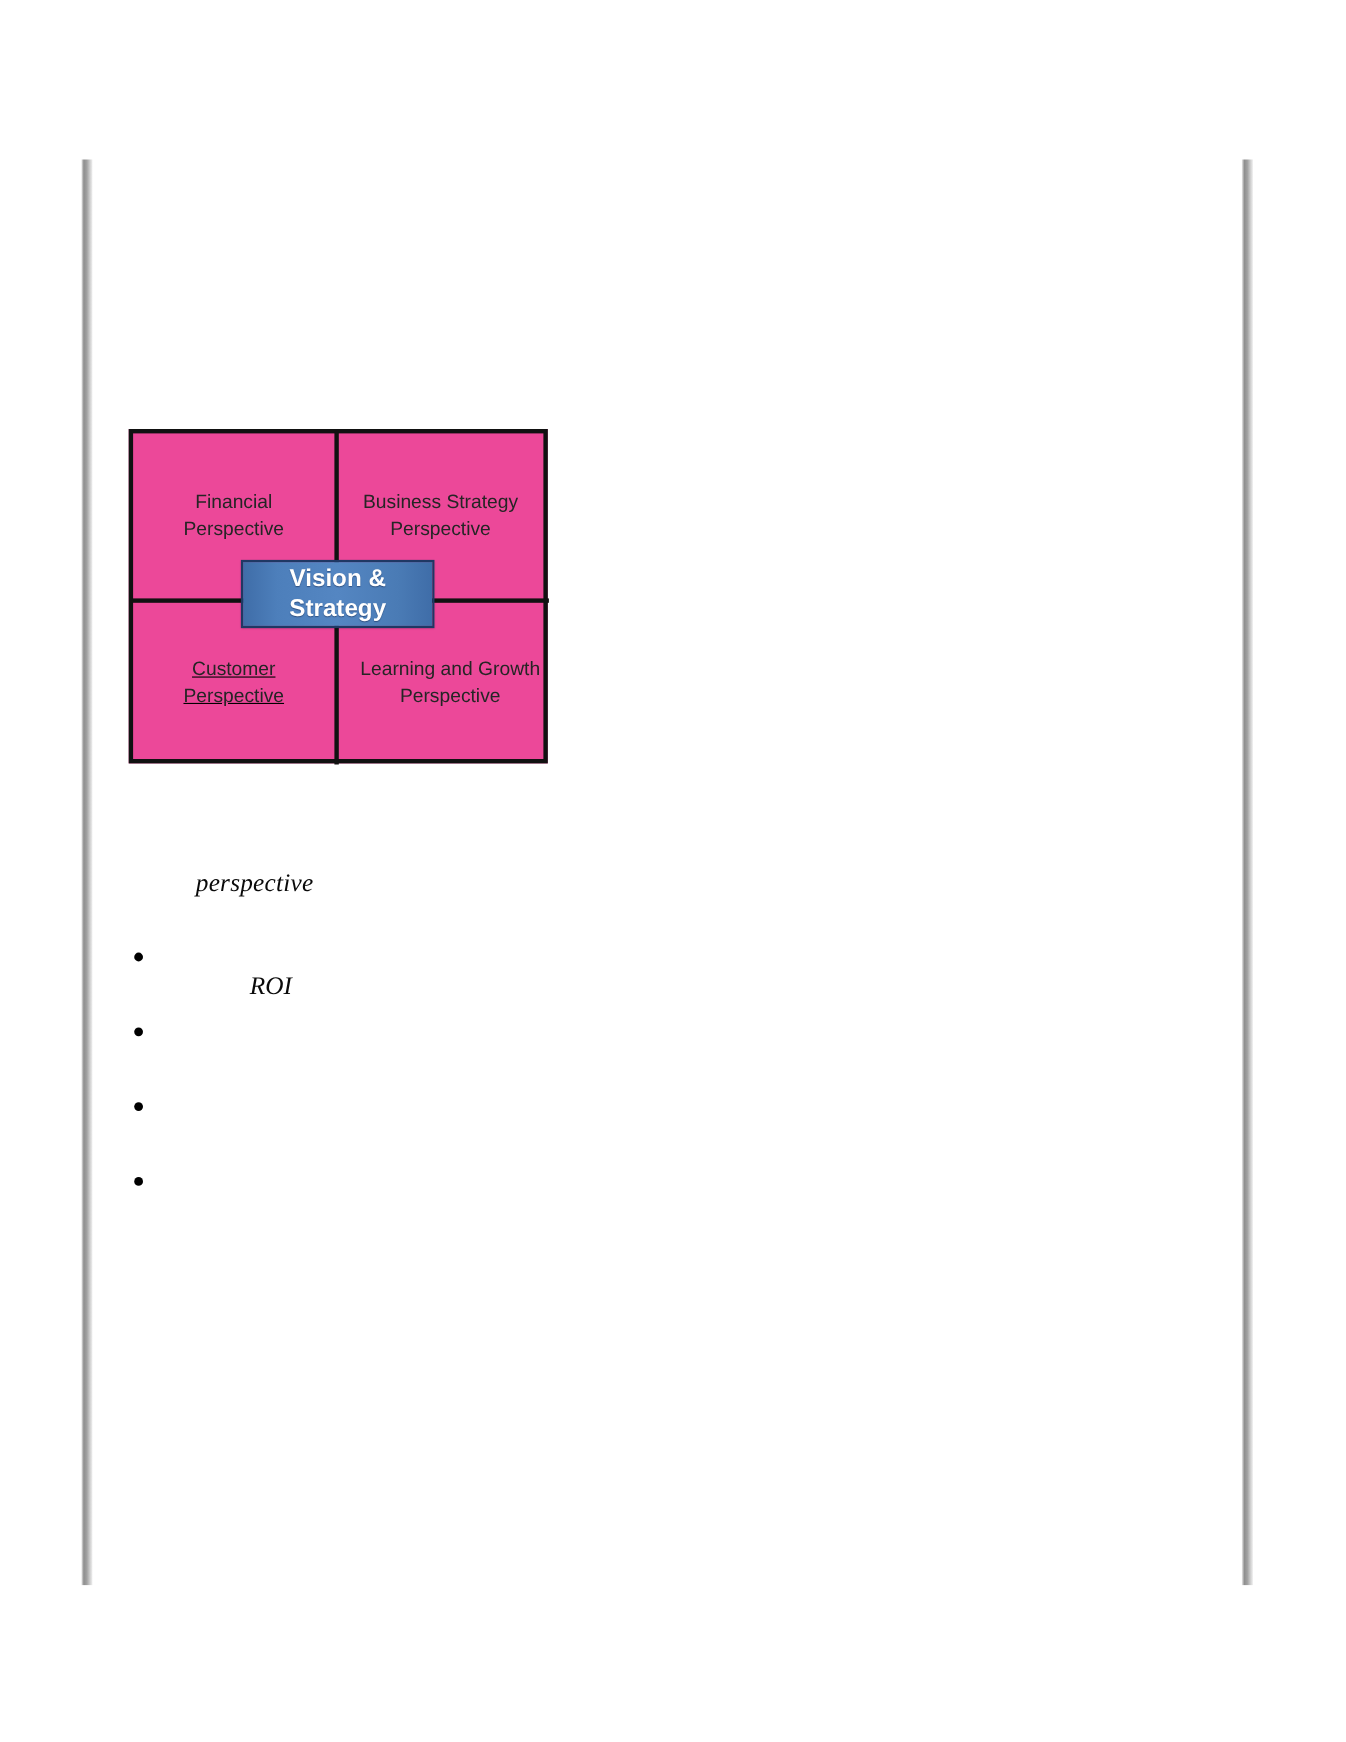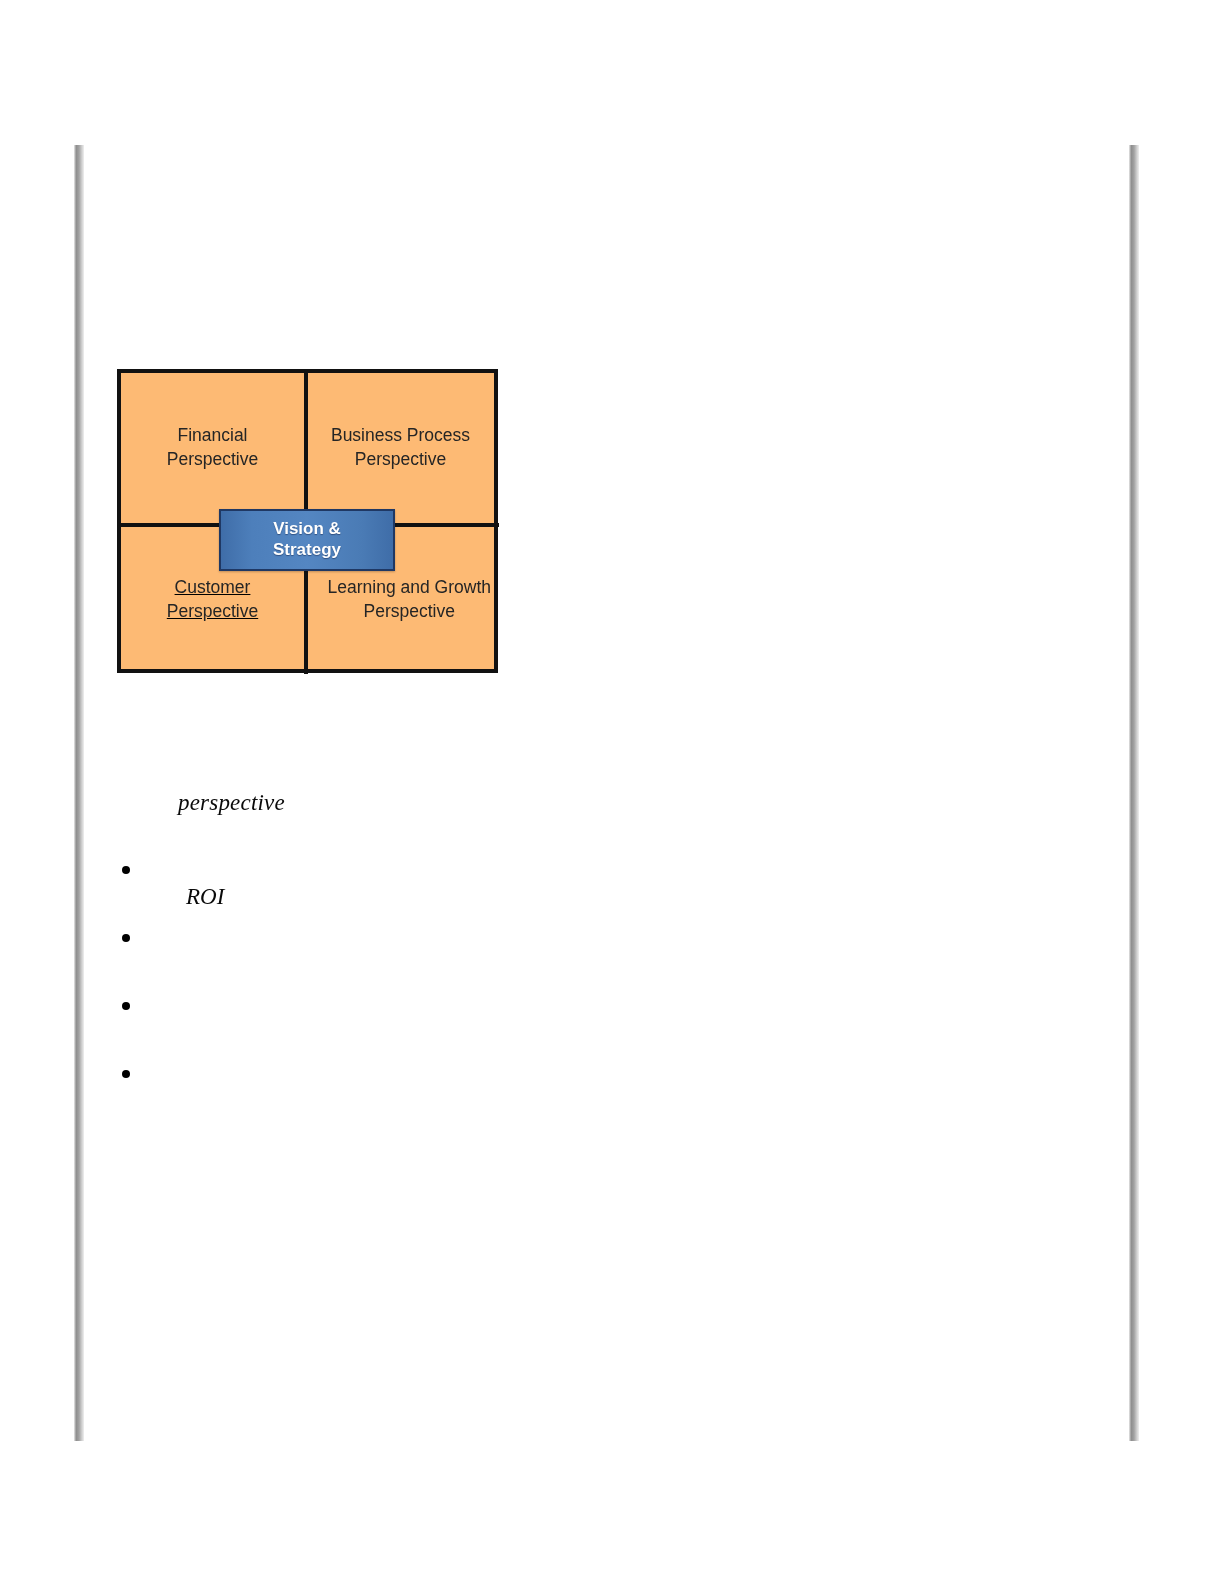--- a/index.html
+++ b/index.html
@@ -29,26 +29,26 @@
         #cfcfcf 78%,
         #efefef 100%);
   }
   .rail-left  { left: 74px; }
   .rail-right { left: 1129px; }
 
   
   .scorecard {
     position: absolute;
     left: 117px;
-    top: 369px;
+    top: 390px;
     width: 381px;
     height: 304px;
     box-sizing: border-box;
     border: 4px solid #111111;
-    background: #fdba74;
+    background: #ec4899;
   }
   .sc-grid {
     position: absolute;
     inset: 0;
   }
   .sc-vline {
     position: absolute;
     left: 183px;
     top: -1px;
     width: 4px;
@@ -106,21 +106,21 @@
         #4a7bb5 82%,
         #3f6da8 100%);
     display: flex;
     align-items: center;
     justify-content: center;
     box-shadow: 0 1px 2px rgba(0,0,0,0.25);
     z-index: 5;
   }
   .vision-text {
     font-family: "Liberation Sans", sans-serif;
-    font-size: 17px;
+    font-size: 22px;
     font-weight: bold;
     color: #ffffff;
     text-align: center;
     line-height: 1.22;
     white-space: pre-line;
     text-shadow: 0 1px 1px rgba(20,40,80,0.55);
   }
 
   
   .lead-term {
@@ -151,21 +151,21 @@
     position: absolute;
     left: 4px;
     top: 4px;
     width: 8px;
     height: 8px;
     border-radius: 50%;
     background: #000000;
   }
   .bullet-text {
     display: block;
-    margin-left: 68px;
+    margin-left: 109px;
     font-family: "Liberation Serif", serif;
     font-style: italic;
     font-size: 23px;
     color: #0a0a0a;
     padding-top: 22px;
     min-height: 1px;
   }
 </style>
 </head>
 <body>
@@ -178,21 +178,21 @@
     <div class="sc-vline"></div>
     <div class="sc-hline"></div>
   </div>
 
   <div class="quad quad-tl">
     <span class="quad-inner">Financial
 Perspective</span>
   </div>
 
   <div class="quad quad-tr">
-    <span class="quad-inner">Business Process
+    <span class="quad-inner">Business Strategy
 Perspective</span>
   </div>
 
   <div class="quad quad-bl">
     <span class="quad-inner">Customer
 Perspective</span>
   </div>
 
   <div class="quad quad-br">
     <span class="quad-inner">Learning and Growth

